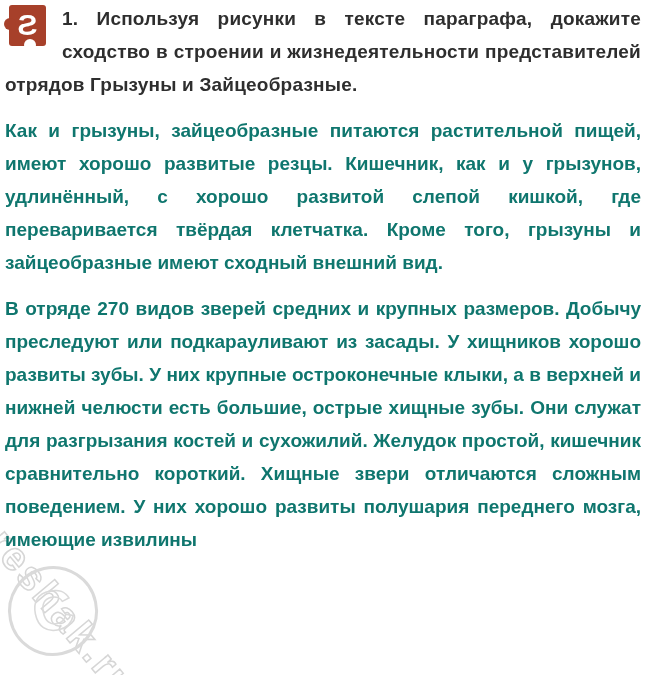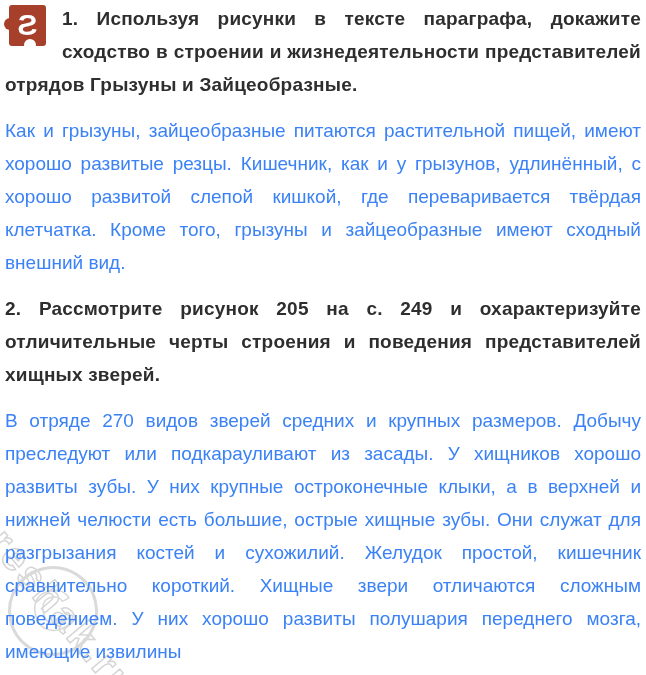--- a/index.html
+++ b/index.html
@@ -23,22 +23,22 @@
     text-align:justify;
     position:relative;
     z-index:2;
   }
   p.question{
     font-weight:700;
     color:#2e2e2e;
     letter-spacing:.2px;
   }
   p.answer{
-    font-weight:400;
-    color:#3b82f6;
+    font-weight:700;
+    color:#0f766e;
   }
   
   .qicon{
     float:left;
     width:41px;height:41px;
     margin:3px 16px 4px 0;
     position:relative;
     display:block;
   }
   .qicon .plate{
@@ -116,21 +116,18 @@
       <span class="notch"></span>
       <span class="glyph">Ƨ</span>
     </span>
     <span>1. Используя рисунки в тексте параграфа, докажите сходство в строении и жизнедеятельности представителей отрядов Грызуны и Зайцеобразные.</span>
   </p>
 
   <p class="block answer">
     <span>Как и грызуны, зайцеобразные питаются растительной пищей, имеют хорошо развитые резцы. Кишечник, как и у грызунов, удлинённый, с хорошо развитой слепой кишкой, где переваривается твёрдая клетчатка. Кроме того, грызуны и зайцеобразные имеют сходный внешний вид.</span>
   </p>
 
-  <p class="block question">
-    <span>2. Рассмотрите рисунок 205 на с. 249 и охарактеризуйте отличительные черты строения и поведения представителей хищных зверей.</span>
-  </p>
 
   <p class="block answer">
     <span>В отряде 270 видов зверей средних и крупных размеров. Добычу преследуют или подкарауливают из засады. У хищников хорошо развиты зубы. У них крупные остроконечные клыки, а в верхней и нижней челюсти есть большие, острые хищные зубы. Они служат для разгрызания костей и сухожилий. Желудок простой, кишечник сравнительно короткий. Хищные звери отличаются сложным поведением. У них хорошо развиты полушария переднего мозга, имеющие извилины</span>
   </p>
 
 </div>
 
 </body></html>

